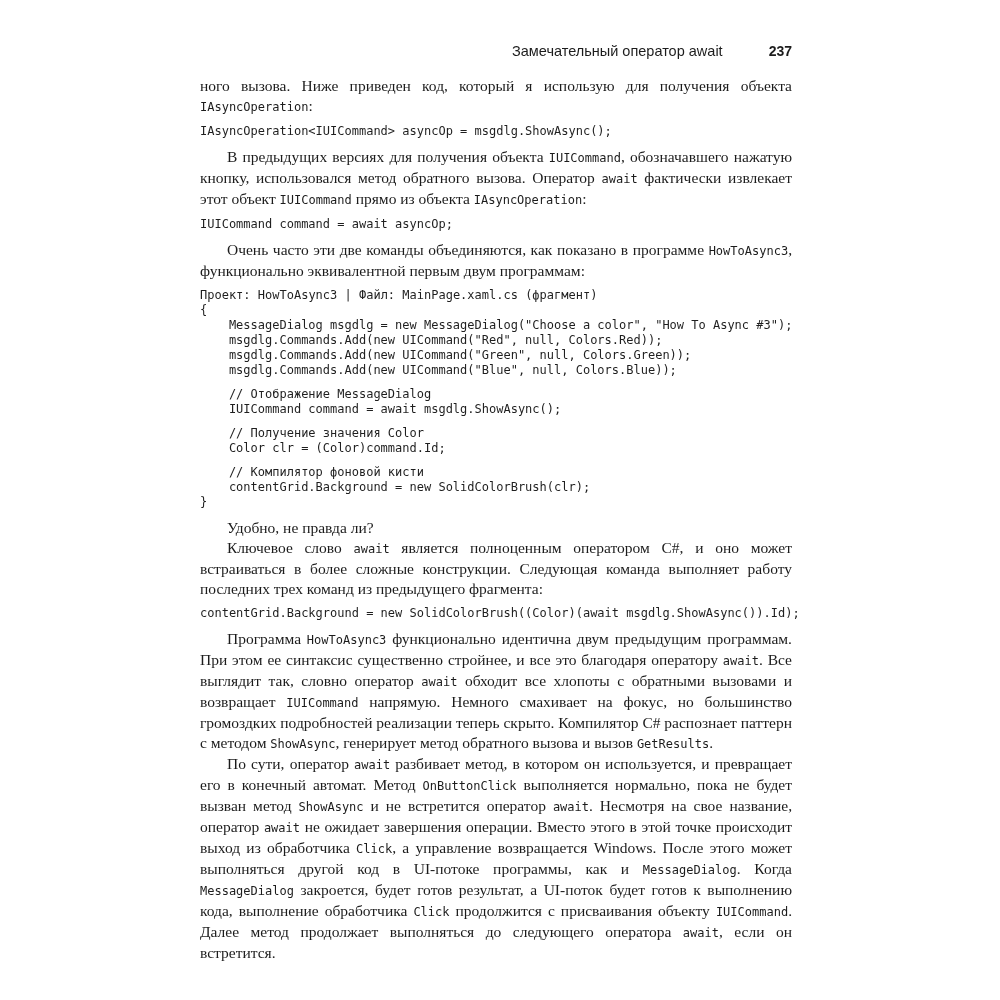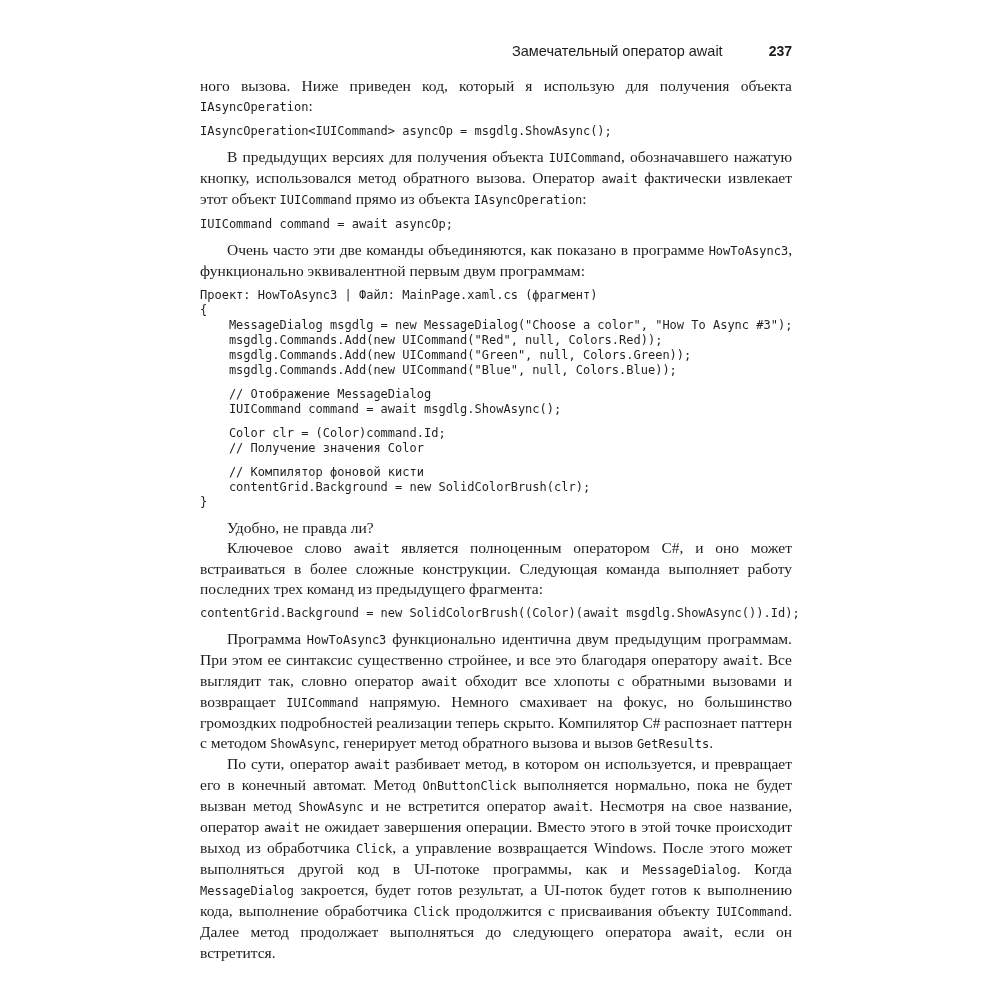--- a/index.html
+++ b/index.html
@@ -77,22 +77,22 @@
         <div class="code-line"><span class="cb">Проект</span><span>: HowToAsync3 | </span><span class="cb">Файл</span><span>: MainPage.xaml.cs (фрагмент)</span></div>
         <div class="code-line"><span>{</span></div>
         <div class="code-line"><span>    MessageDialog msgdlg = new MessageDialog("Choose a color", "How To Async #3");</span></div>
         <div class="code-line"><span>    msgdlg.Commands.Add(new UICommand("Red", null, Colors.Red));</span></div>
         <div class="code-line"><span>    msgdlg.Commands.Add(new UICommand("Green", null, Colors.Green));</span></div>
         <div class="code-line"><span>    msgdlg.Commands.Add(new UICommand("Blue", null, Colors.Blue));</span></div>
         <div class="code-line blank"></div>
         <div class="code-line"><span>    // Отображение MessageDialog</span></div>
         <div class="code-line"><span>    IUICommand command = await msgdlg.ShowAsync();</span></div>
         <div class="code-line blank"></div>
+        <div class="code-line"><span>    // Получение значения Color</span></div>
         <div class="code-line"><span>    Color clr = (Color)command.Id;</span></div>
-        <div class="code-line"><span>    // Получение значения Color</span></div>
         <div class="code-line blank"></div>
         <div class="code-line"><span>    // Компилятор фоновой кисти</span></div>
         <div class="code-line"><span>    contentGrid.Background = new SolidColorBrush(clr);</span></div>
         <div class="code-line"><span>}</span></div>
       </div>
       <p class="para indent"><span>Удобно, не правда ли?</span></p>
       <p class="para indent"><span>Ключевое слово </span><span class="ic">await</span><span> является полноценным оператором C#, и оно может встраиваться в более сложные конструкции. Следующая команда выполняет работу последних трех команд из предыдущего фрагмента:</span></p>
       <div class="codeblk">
         <div class="code-line"><span>contentGrid.Background = new SolidColorBrush((Color)(await msgdlg.ShowAsync()).Id);</span></div>
       </div>

